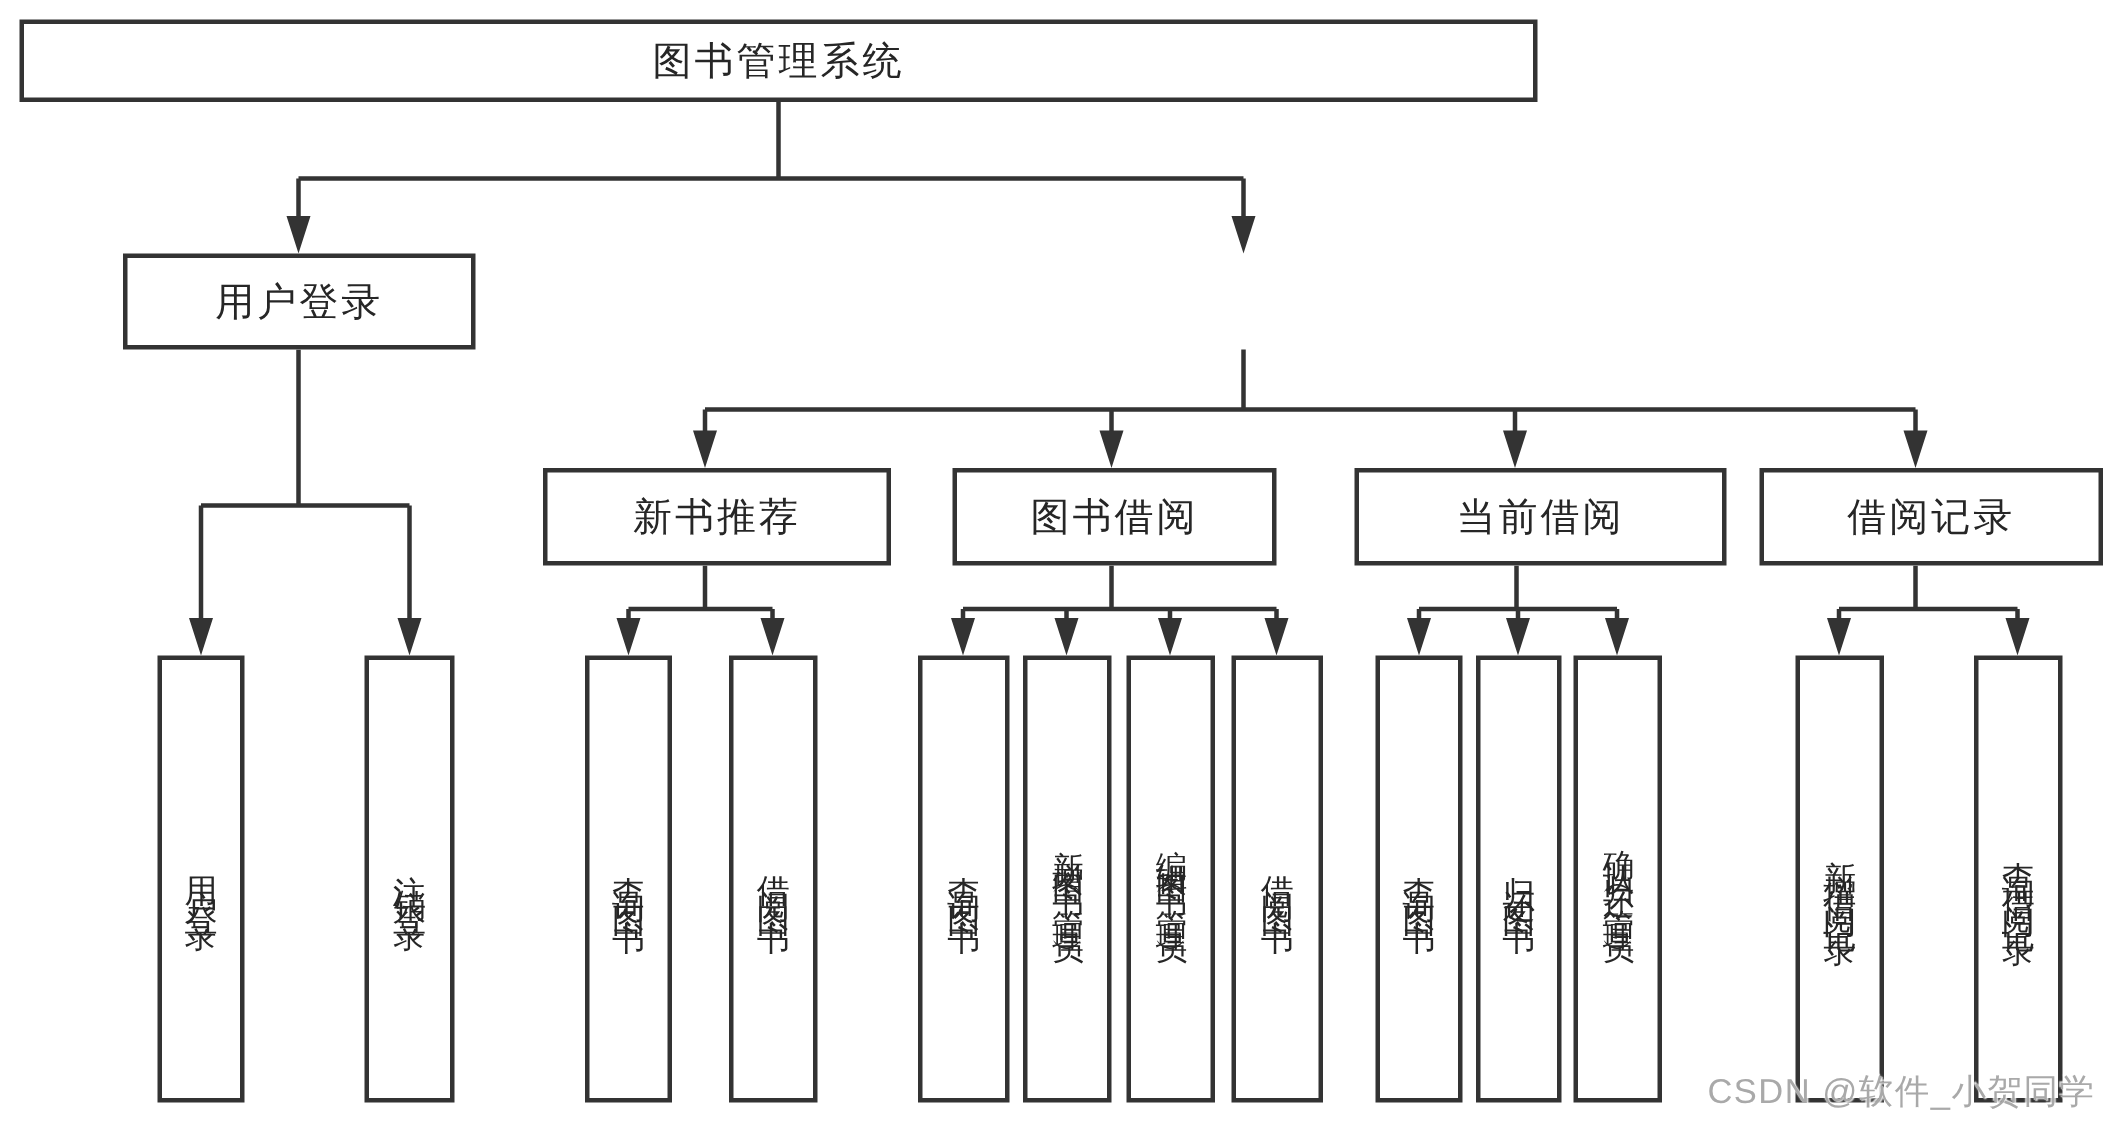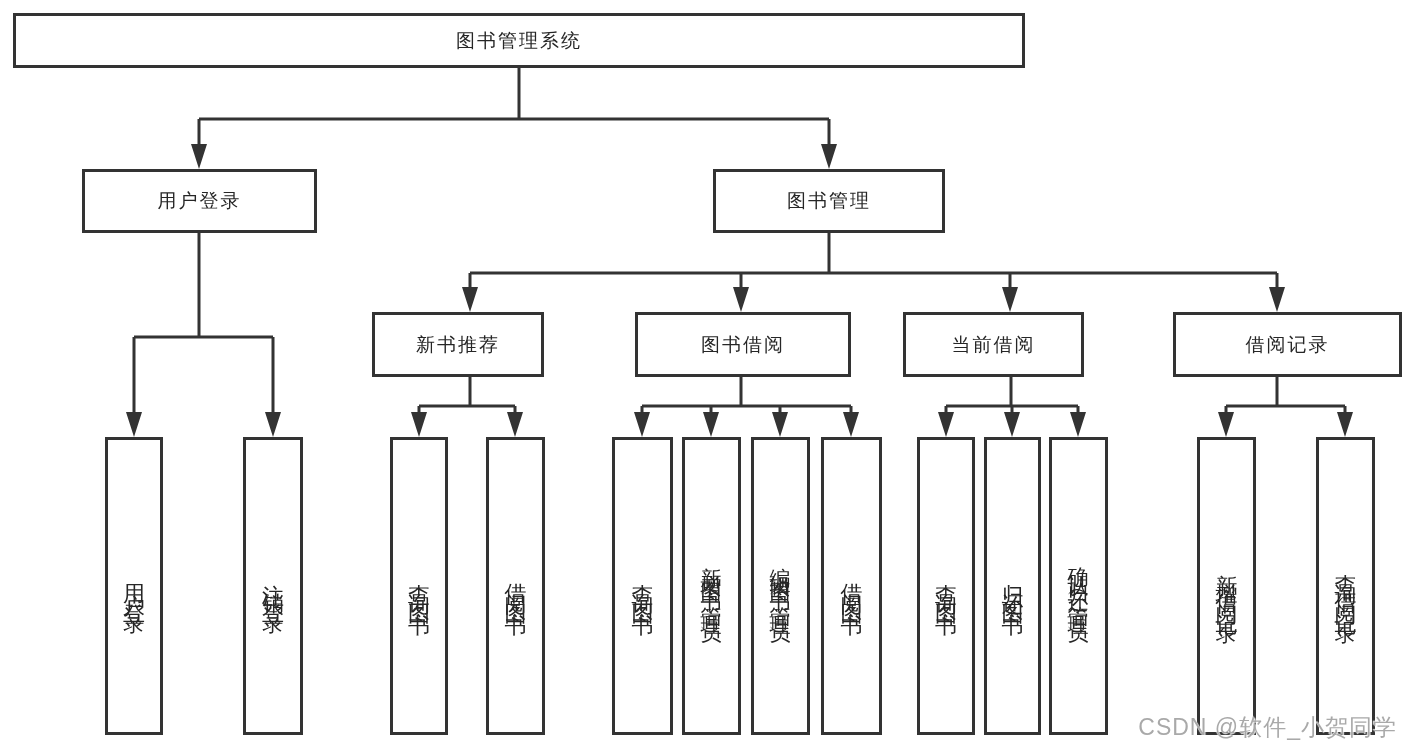--- a/index.html
+++ b/index.html
@@ -21,21 +21,21 @@
     position: absolute;
     box-sizing: border-box;
     border: 3px solid #333333;
     background: #ffffff;
     display: flex;
     align-items: center;
     justify-content: center;
     color: #262626;
   }
   .hlabel {
-    font-size: 19px;
+    font-size: 26px;
     letter-spacing: 2px;
     white-space: nowrap;
   }
   .vlabel {
     writing-mode: vertical-rl;
     text-orientation: mixed;
     font-size: 22px;
     letter-spacing: 10px;
     line-height: 1;
     white-space: nowrap;
@@ -75,31 +75,28 @@
          M1226 437 l-8 -25 h16 z M1345 437 l-8 -25 h16 z"></path>
   </svg>
 
   <div class="box" style="left:13px;top:13px;width:1012px;height:55px">
     <span class="hlabel">图书管理系统</span>
   </div>
 
   <div class="box" style="left:82px;top:169px;width:235px;height:64px">
     <span class="hlabel">用户登录</span>
   </div>
-  <div class="box" style="left:713px;top:169px;width:232px;height:64px">
-    <span class="hlabel">图书管理</span>
-  </div>
 
-  <div class="box" style="left:372px;top:312px;width:172px;height:65px">
+  <div class="box" style="left:362px;top:312px;width:232px;height:65px">
     <span class="hlabel">新书推荐</span>
   </div>
   <div class="box" style="left:635px;top:312px;width:216px;height:65px">
     <span class="hlabel">图书借阅</span>
   </div>
-  <div class="box" style="left:903px;top:312px;width:181px;height:65px">
+  <div class="box" style="left:903px;top:312px;width:248px;height:65px">
     <span class="hlabel">当前借阅</span>
   </div>
   <div class="box" style="left:1173px;top:312px;width:229px;height:65px">
     <span class="hlabel">借阅记录</span>
   </div>
 
   <div class="box" style="left:105px;top:437px;width:58px;height:298px">
     <span class="vlabel">用户登录</span>
   </div>
   <div class="box" style="left:243px;top:437px;width:60px;height:298px">

